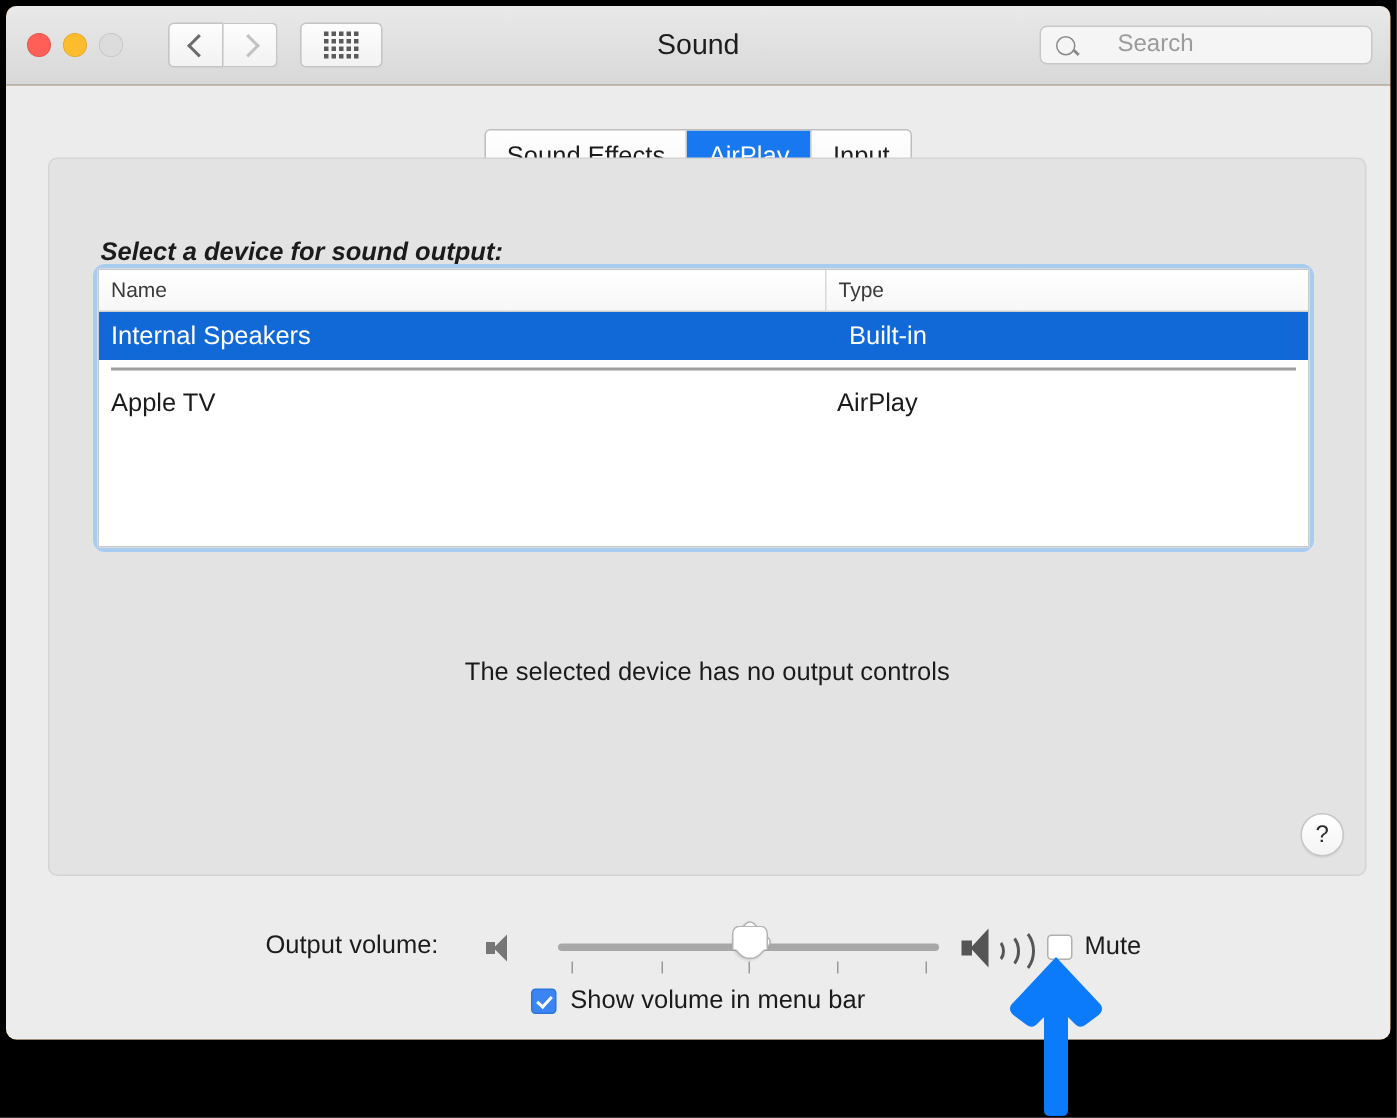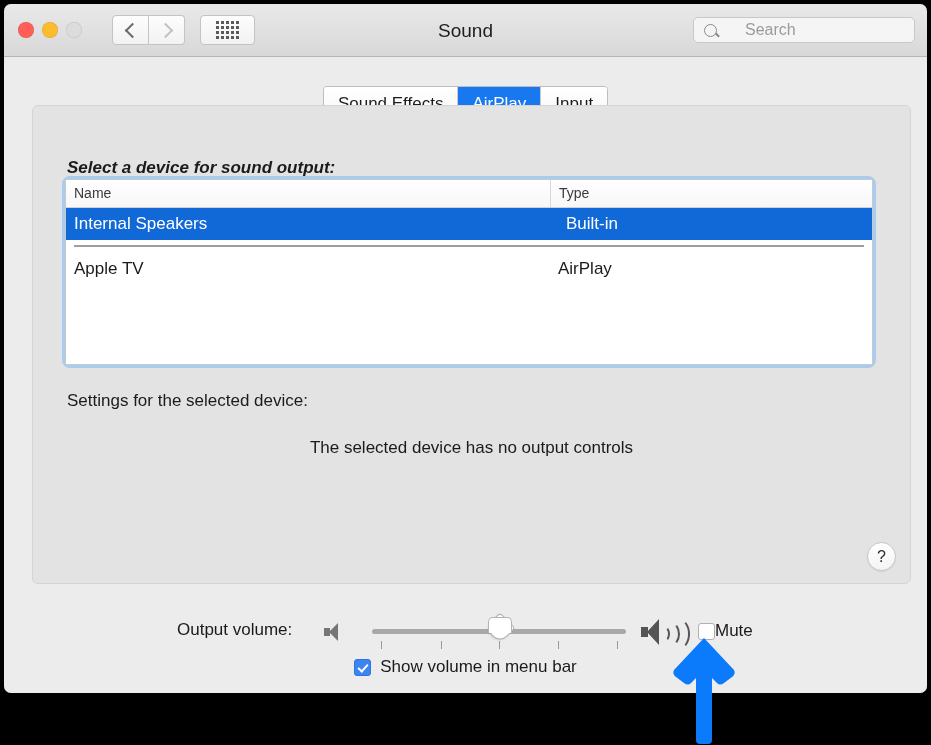--- a/index.html
+++ b/index.html
@@ -441,21 +441,21 @@
     border-width: 0 2px 2px 0;
     transform: rotate(42deg);
   }
 
   .mute-group {
     position: absolute;
     left: 694px;
     top: 9px;
     display: flex;
     align-items: center;
-    gap: 0;
+    gap: 8px;
   }
   .mute-label { font-size: 17px; color: #1b1b1b; }
 
   .menubar-row {
     position: absolute;
     left: 0; right: 0;
     top: 600px;
     display: flex;
     justify-content: center;
     align-items: center;
@@ -555,21 +555,20 @@
 
           <div class="rowsep"></div>
 
           <div class="trow">
             <div class="c-name">Apple TV</div>
             <div class="c-type">AirPlay</div>
           </div>
         </div>
       </div>
 
-      <div class="settings-label">Settings for the selected device:</div>
       <div class="no-controls">The selected device has no output controls</div>
 
       <div class="helpbtn">?</div>
     </div>
 
     <div class="volrow">
       <div class="vol-label">Output volume:</div>
 
       <div class="spk-small">
         <span class="box"></span>

